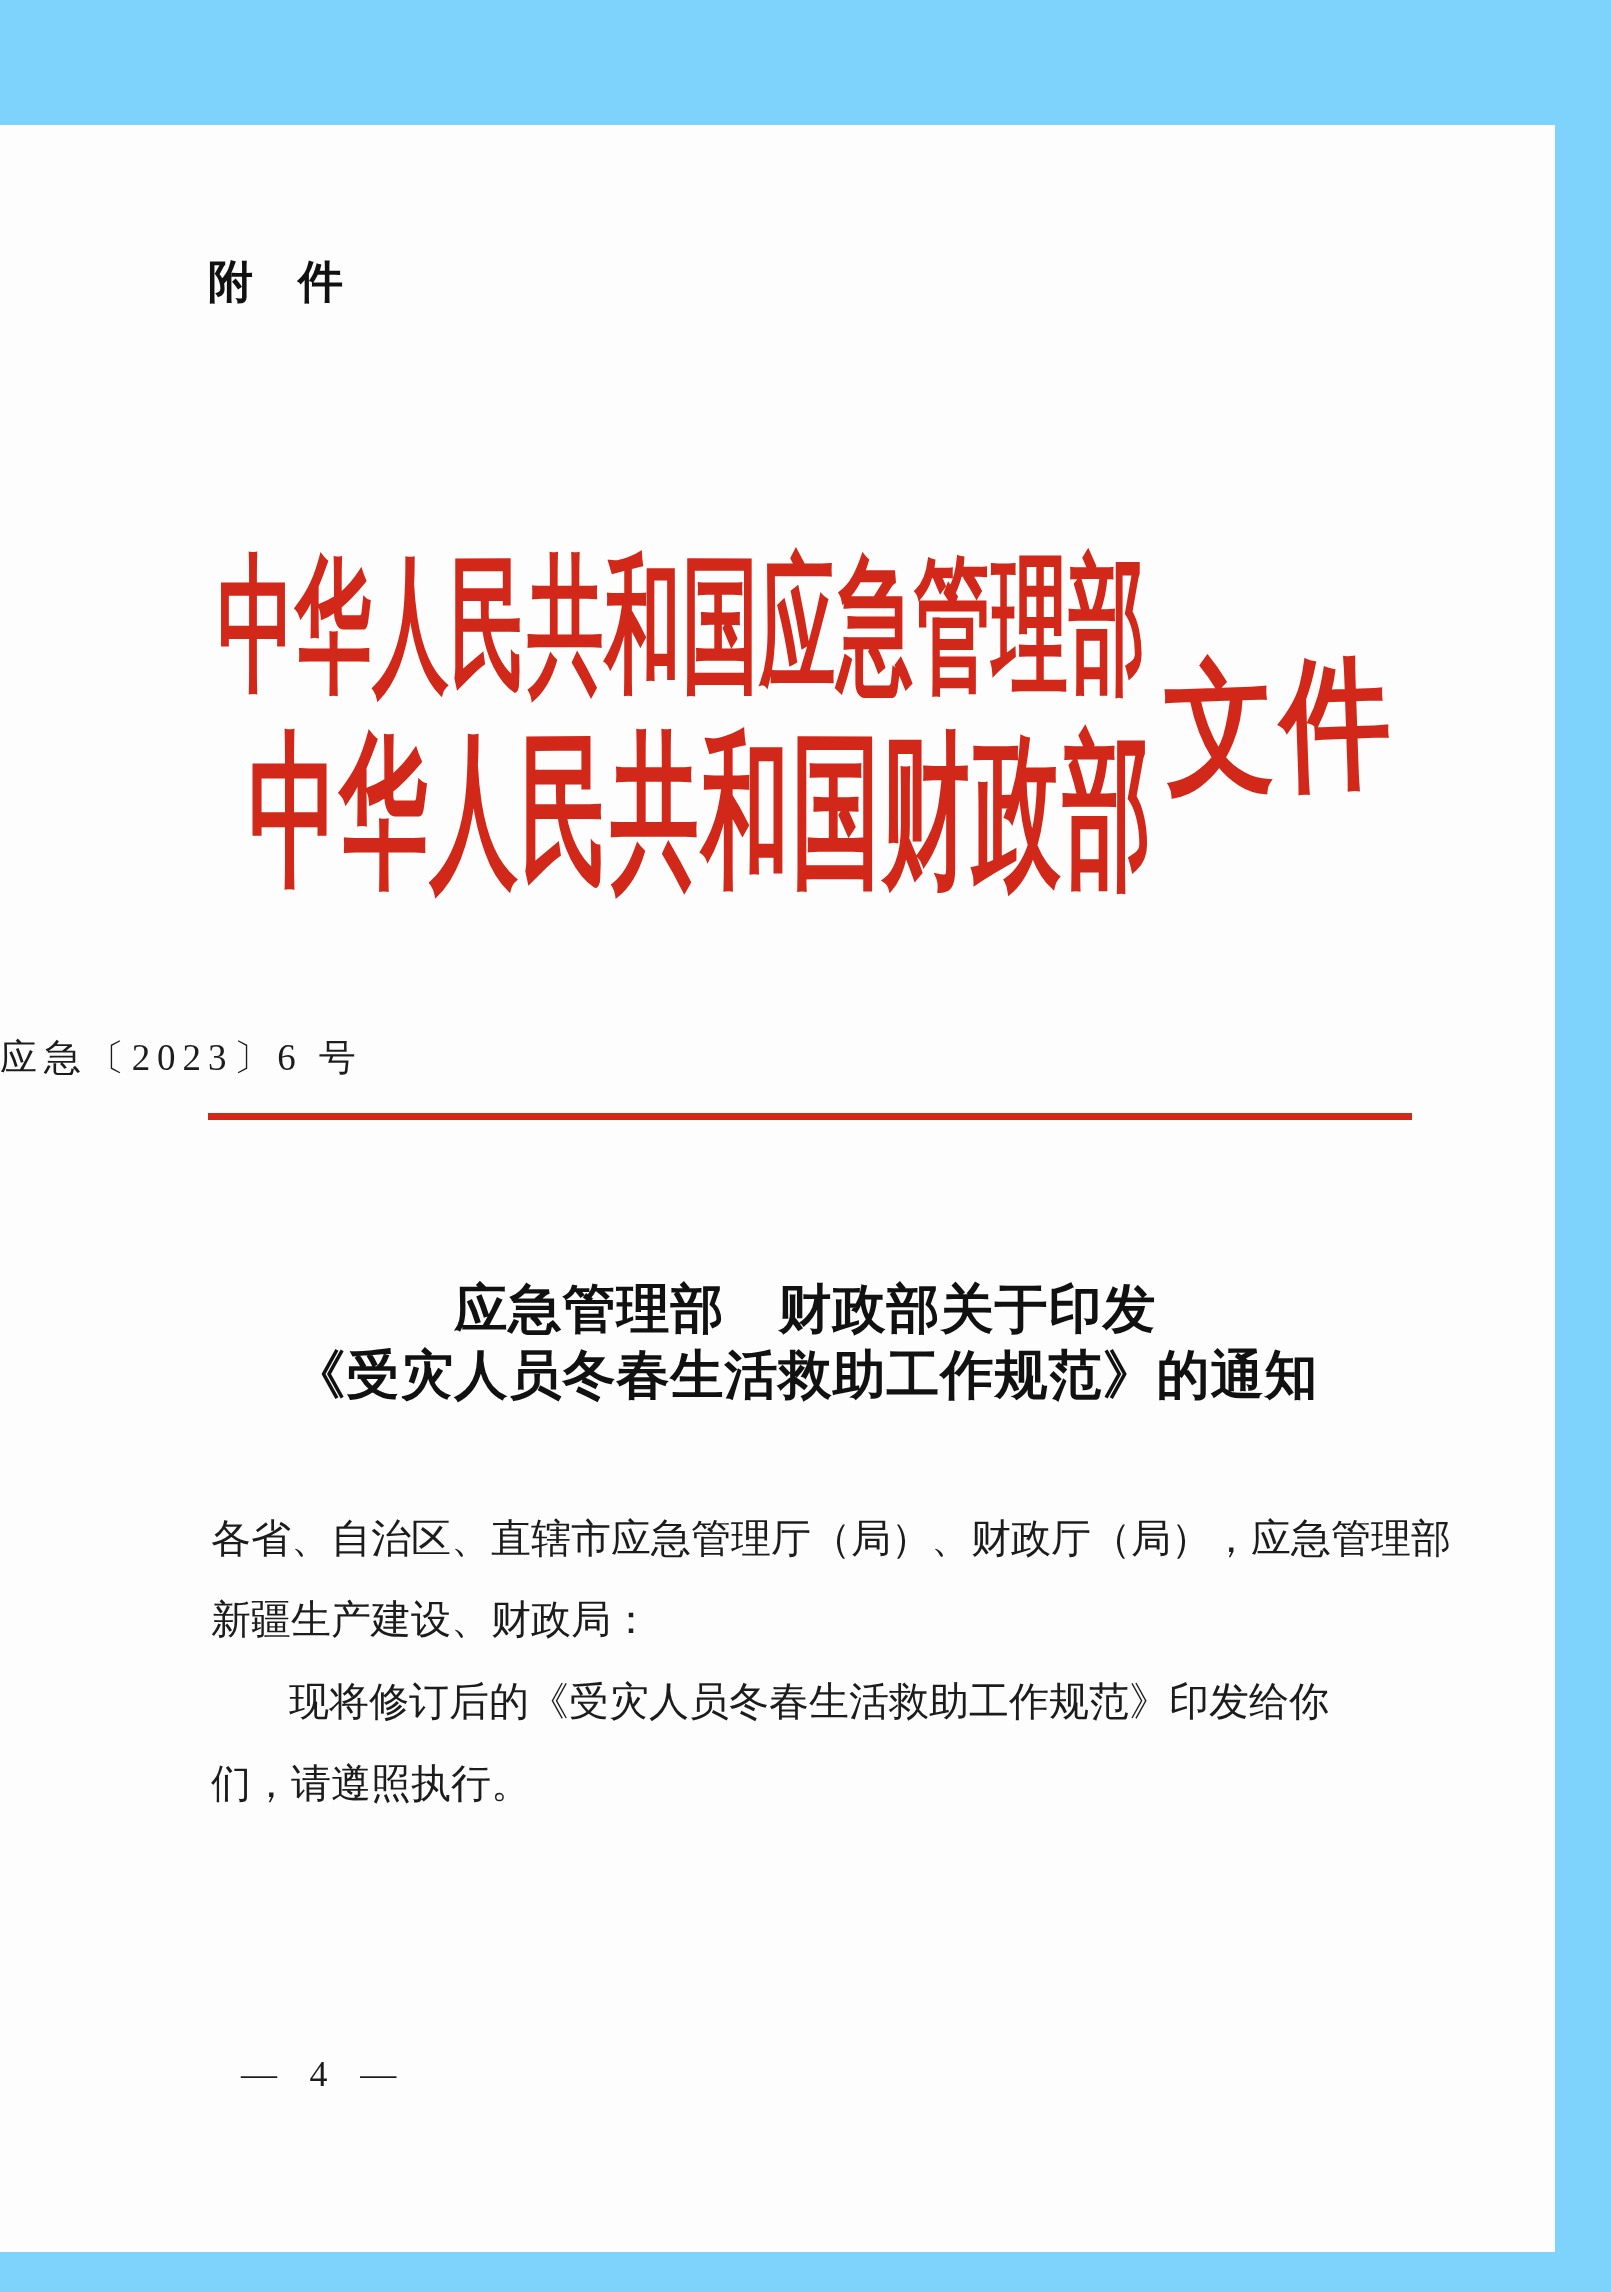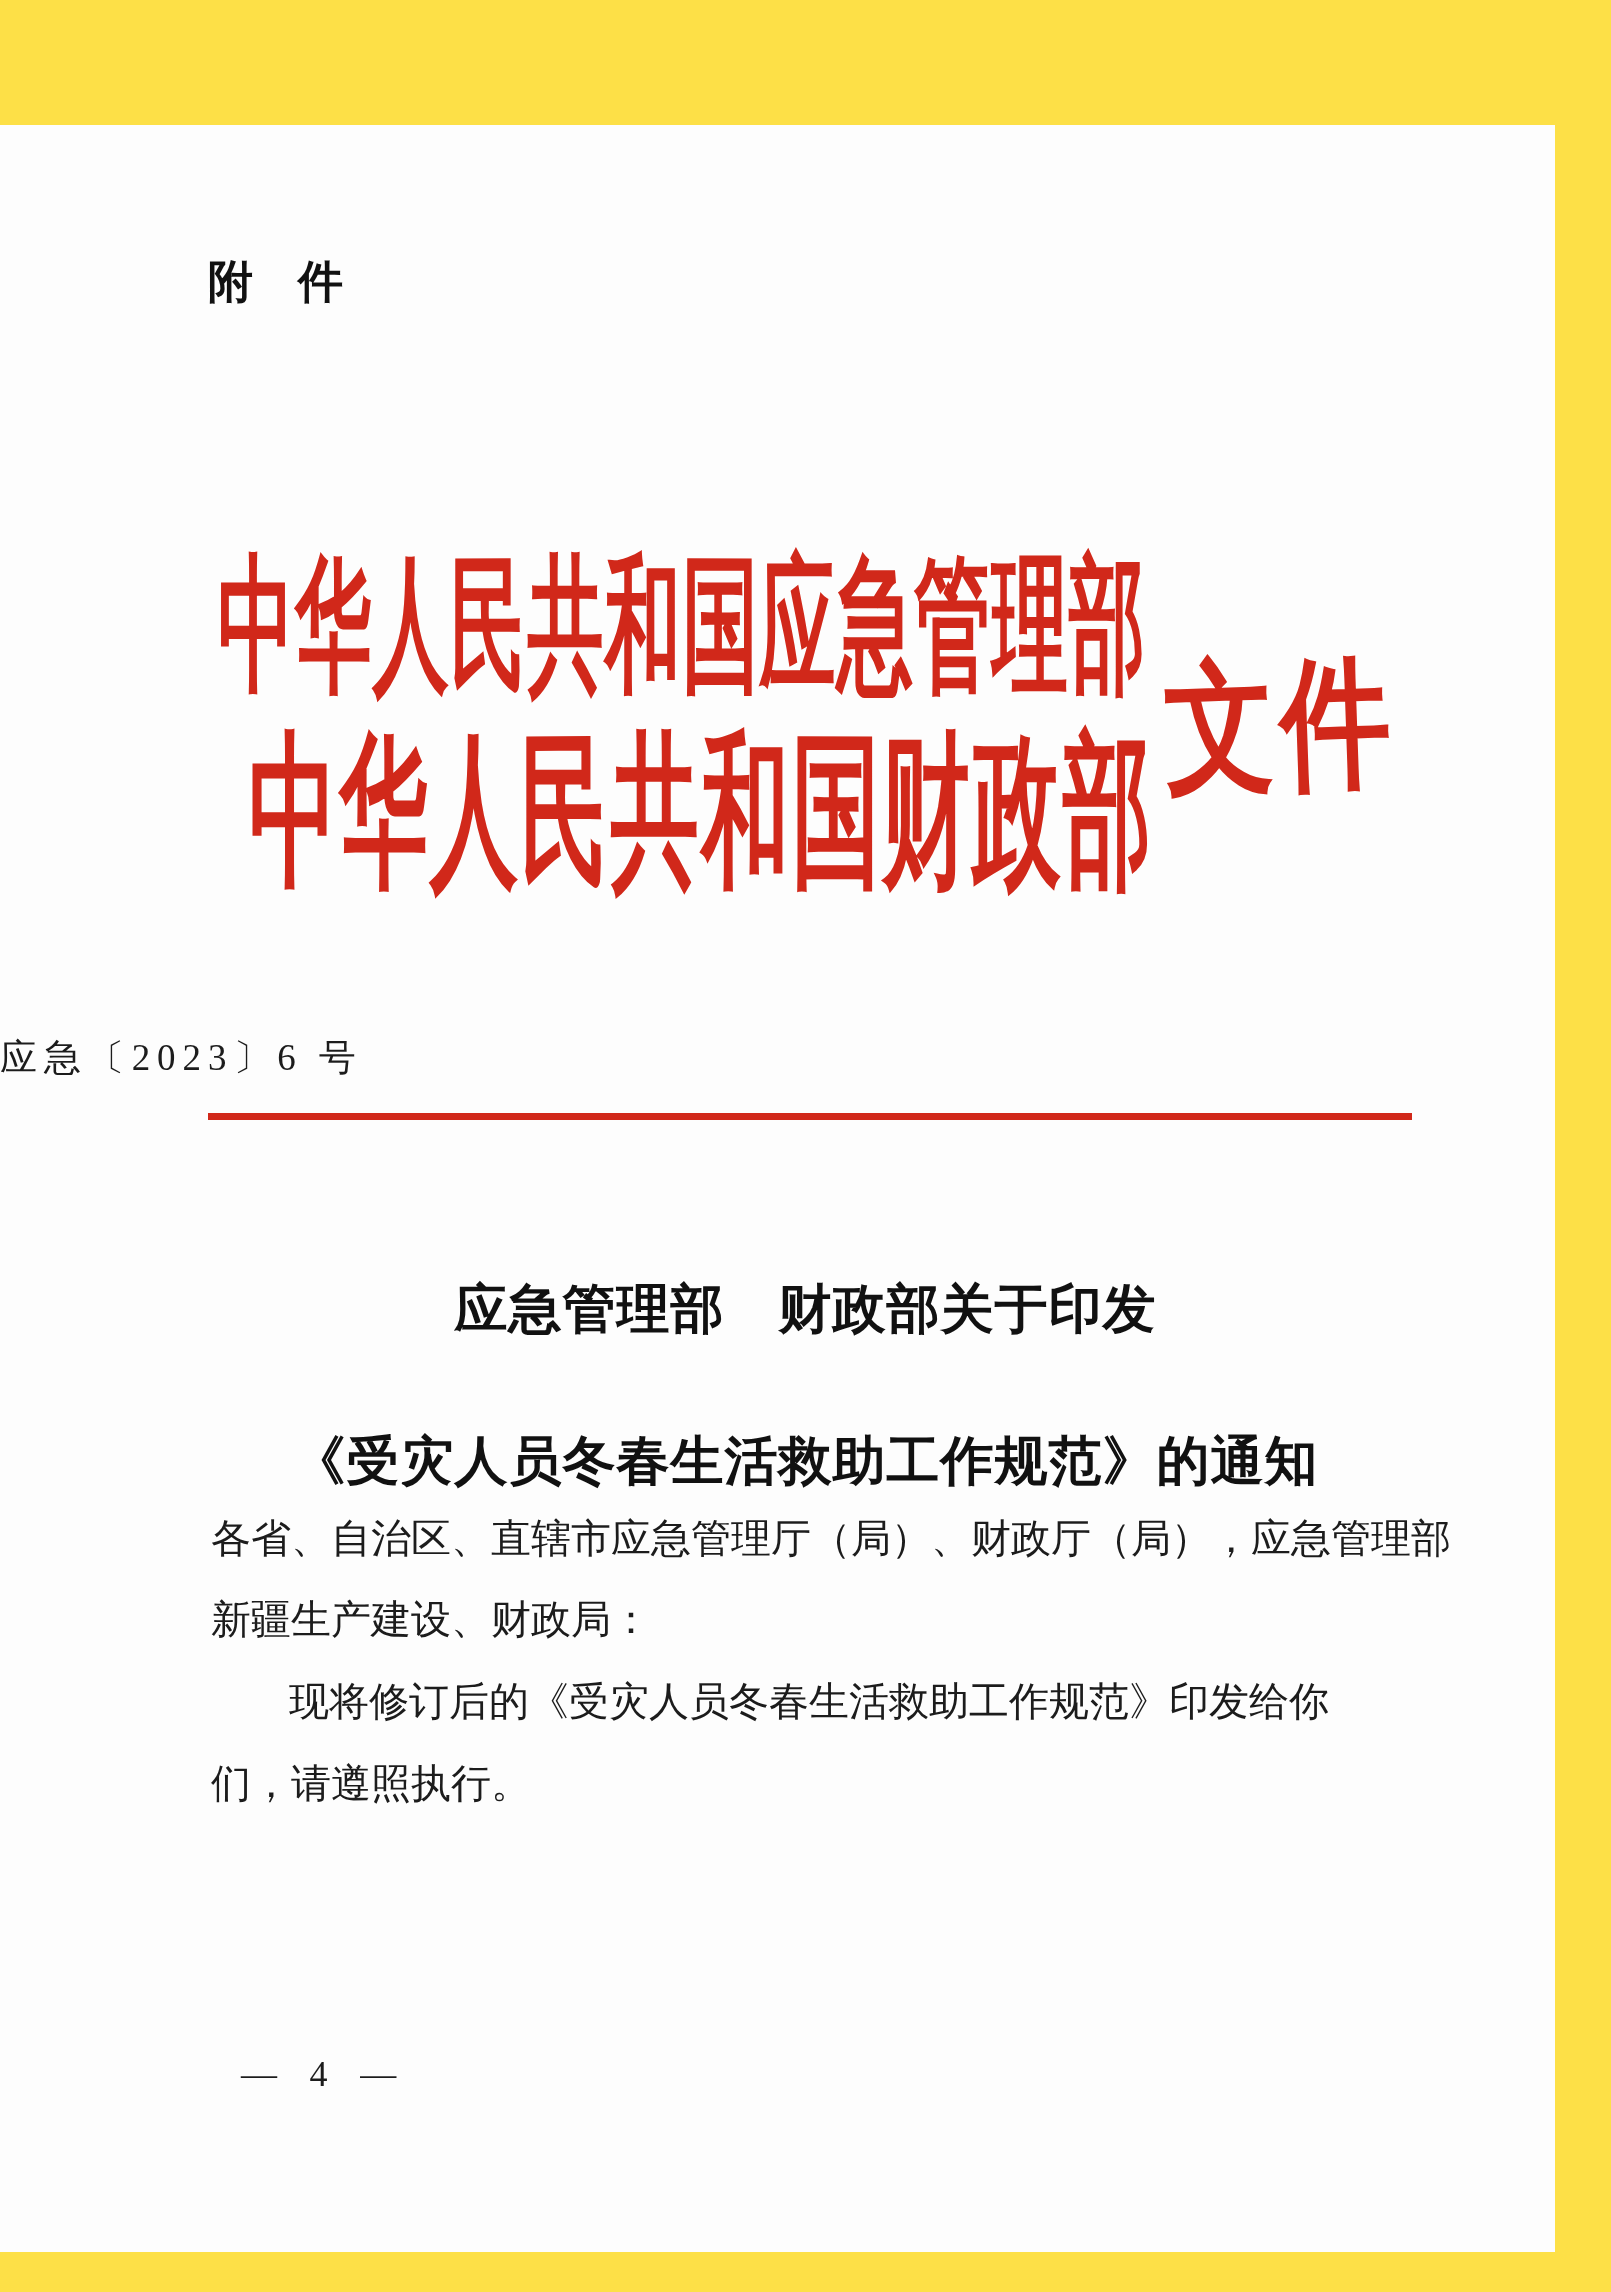--- a/index.html
+++ b/index.html
@@ -4,21 +4,21 @@
 <style>
   html, body {
     margin: 0;
     padding: 0;
     background: #ffffff;
   }
   .page {
     position: relative;
     width: 1611px;
     height: 2293px;
-    background: #fde047;
+    background: #7dd3fc;
     overflow: hidden;
     font-family: "Liberation Serif", serif;
     color: #1c1c1c;
   }
   
   .scan-sheet {
     position: absolute;
     left: 0;
     top: 125px;
     width: 1555px;
@@ -95,21 +95,21 @@
     width: 100%;
     text-align: center;
     font-size: 53px;
     font-weight: bold;
     line-height: 1.1;
     letter-spacing: 1px;
     color: #111111;
     white-space: nowrap;
   }
   .title-line1 { top: 1280px; }
-  .title-line2 { top: 1432px; }
+  .title-line2 { top: 1346px; }
   .body-line {
     position: absolute;
     left: 211px;
     width: 1235px;
     font-size: 40px;
     line-height: 1.2;
     color: #1c1c1c;
     white-space: nowrap;
   }
   .body-s0 { top: 1515px; }

